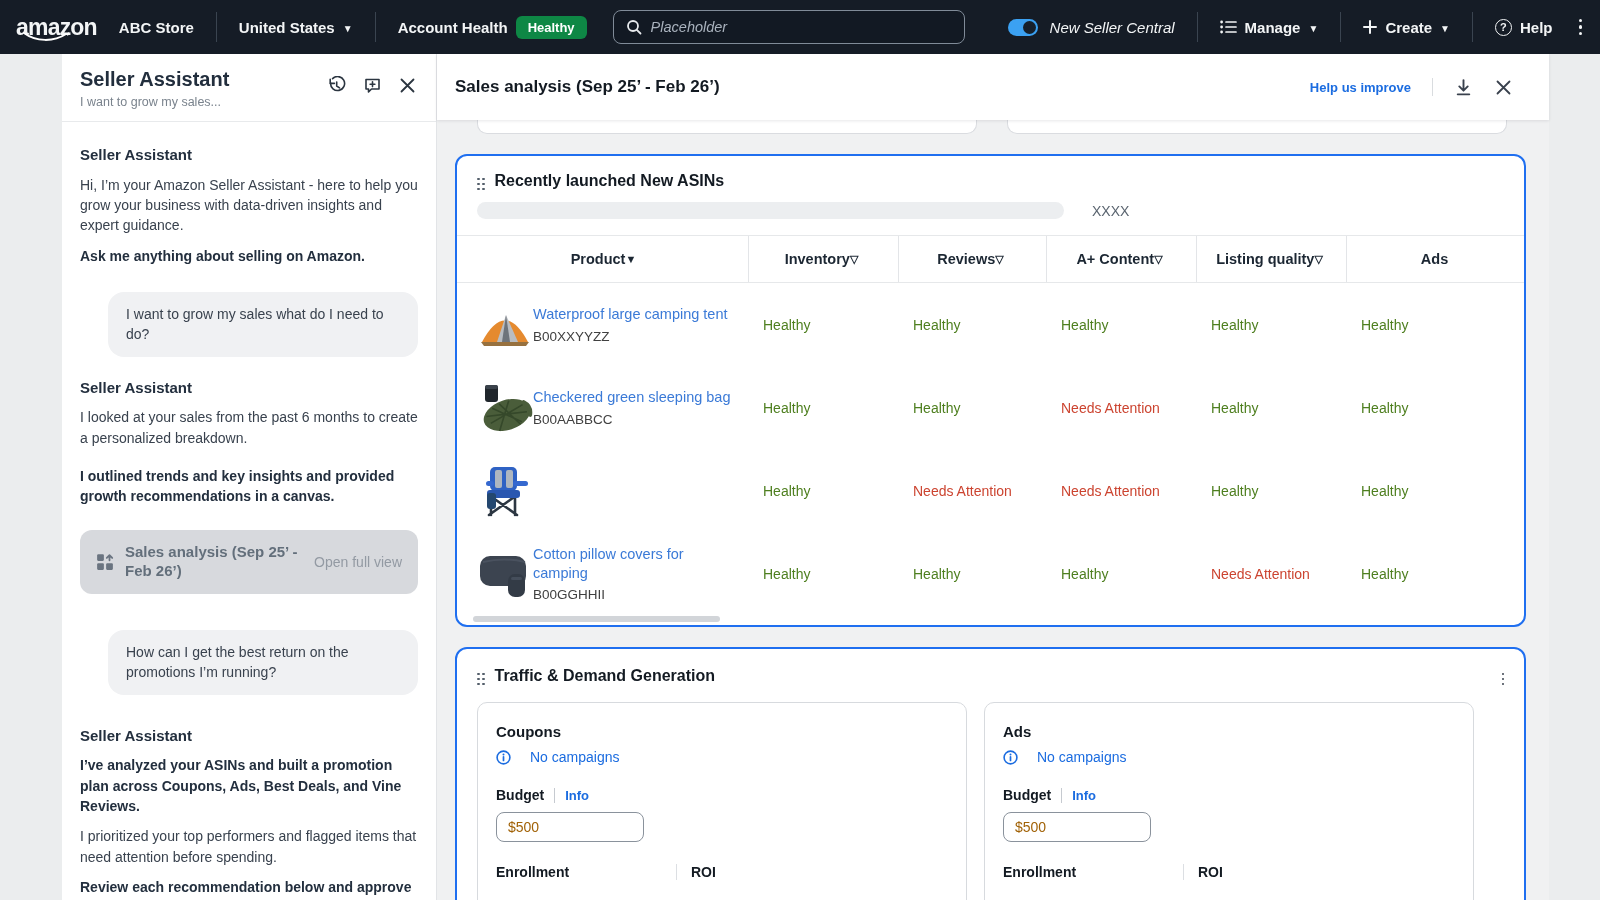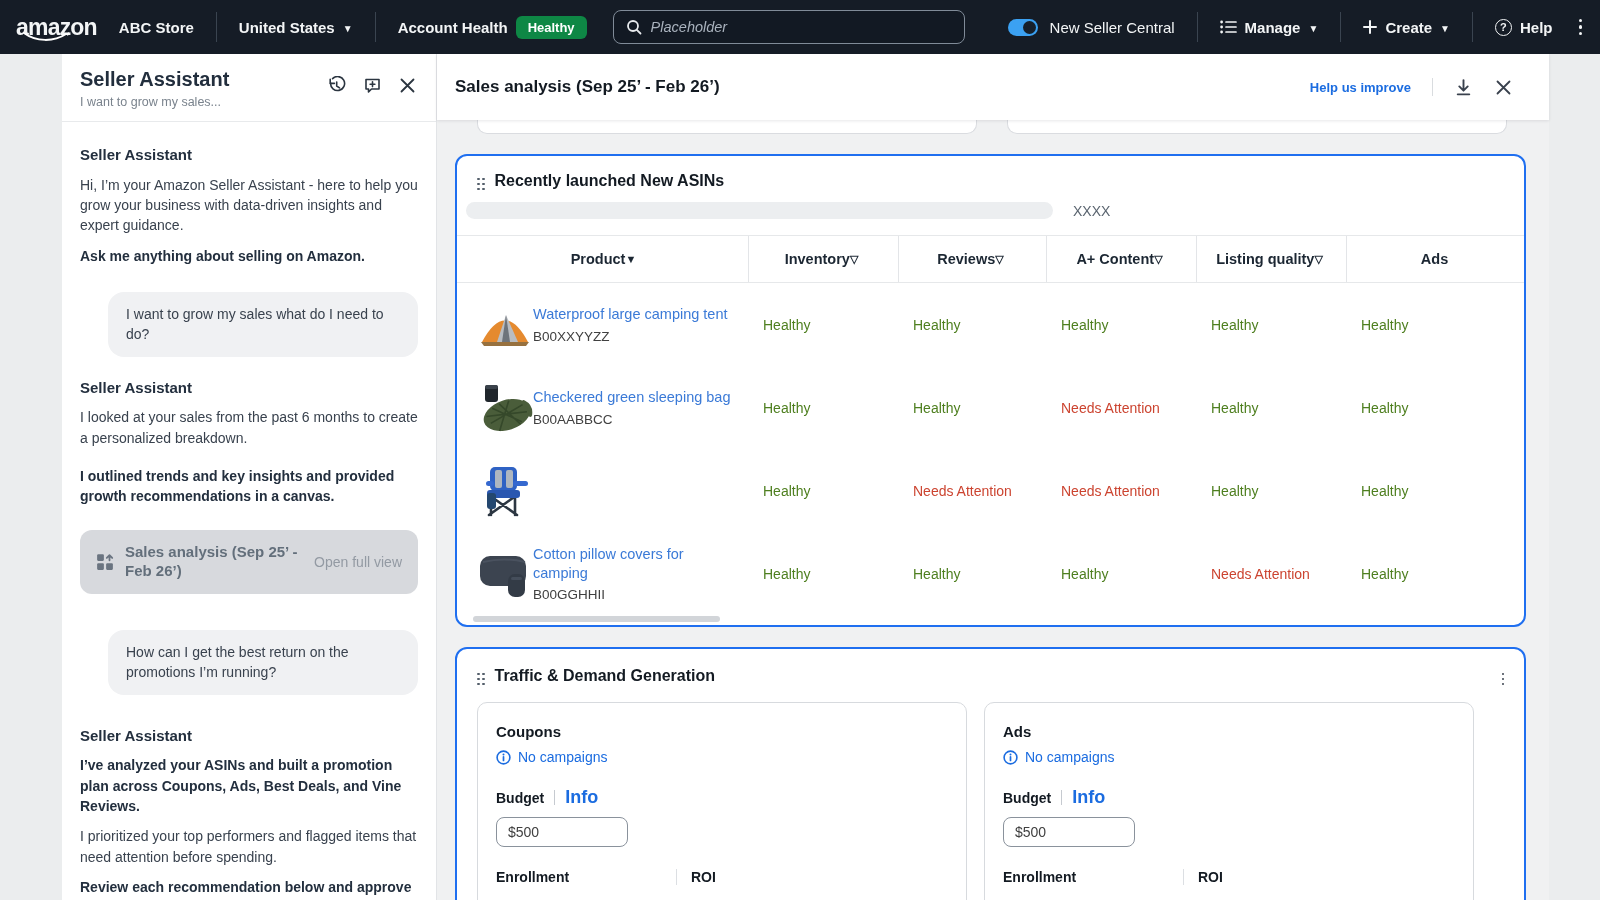--- a/index.html
+++ b/index.html
@@ -87,21 +87,21 @@
   .scroll-area { flex:1; padding:0 23px 0 18px; overflow:hidden; }
   .partials { display:flex; gap:30px; padding-left:22px; }
   .partial { width:500px; height:14px; background:#fff; border:1px solid #dadce0;
              border-top:none; border-radius:0 0 10px 10px; }
 
   .big-card { margin-top:20px; background:#fff; border:2px solid #1f6ff0;
               border-radius:12px; position:relative; }
   .asins-card { padding:16px 0 10px; }
   .card-head { display:flex; align-items:flex-end; gap:10px; padding:0 20px; }
   .card-title { font-size:16px; font-weight:700; color:#131a22; }
-  .progress-row { display:flex; align-items:center; gap:20px; padding:12px 9px 16px; }
+  .progress-row { display:flex; align-items:center; gap:28px; padding:12px 9px 16px;margin-left:11px; }
   .pill { width:587px; height:17px; border-radius:9px; background:#eceef0; }
   .pill-label { color:#5b6570; font-size:14px; }
 
   .thead, .trow { display:grid;
       grid-template-columns:272px 150px 148px 150px 150px 1fr; padding-left:20px; }
   .thead { border-top:1px solid #e6e8ea; border-bottom:1px solid #e6e8ea; }
   .th { display:flex; align-items:center; justify-content:center;
         font-size:14.5px; font-weight:700; color:#1c2733; padding:15px 16px 15px 0;
         cursor:pointer; }
   .th:not(:first-child) { padding-left:14px; }
@@ -117,28 +117,28 @@
   .status.attention { color:#cc4430; }
   .hthumb { position:absolute; left:16px; bottom:3px; width:247px; height:6px;
             border-radius:3px; background:#d2d5d9; cursor:pointer; }
 
   .traffic-card { padding:18px 20px; height:400px; }
   .tc-desc { margin-top:13px; font-size:14px; color:#3a434e; }
   .tc-cards { display:flex; gap:17px; margin-top:17px; }
   .mini-card { width:490px; border:1px solid #d7dade; border-radius:10px;
                padding:20px 18px; height:210px; }
   .mini-title { font-size:15px; font-weight:700; color:#131a22; }
-  .campaigns { display:flex; align-items:center; gap:7px; margin-top:9px;
+  .campaigns { display:flex; align-items:center; gap:19px; margin-top:9px;
                color:#1b6ce0; font-size:14px; cursor:pointer; }
   .budget-row { display:flex; align-items:center; gap:10px; margin-top:22px; }
   .budget-label { font-size:14px; font-weight:700; color:#131a22; }
   .mini-sep { width:1px; height:15px; background:#c6cad0; }
-  .info-link { color:#1b6ce0; font-size:18px; font-weight:700; cursor:pointer; }
-  .budget-input { margin-top:9px; width:132px; height:30px; border:1px solid #8a929c;
-               border-radius:8px; padding:0 11px; font-size:14px; color:#404040;
+  .info-link { color:#1b6ce0; font-size:13px; font-weight:700; cursor:pointer; }
+  .budget-input { margin-top:9px; width:148px; height:30px; border:1px solid #8a929c;
+               border-radius:8px; padding:0 11px; font-size:14px; color:#a16207;
                font-family:"Liberation Sans",sans-serif; outline:none; background:#fff; }
   .metrics { display:flex; margin-top:22px; }
   .metric-label { font-size:14px; font-weight:700; color:#131a22; }
   .metric:first-child { width:180px; }
   .metric:last-child { border-left:1px solid #dcdfe3; padding-left:14px; flex:1; }
 </style>
 </head>
 <body>
 
 <header class="topnav">
@@ -161,21 +161,21 @@
     <span class="badge">Healthy</span>
   </div>
   <div class="searchbox">
     <svg width="16" height="16" viewBox="0 0 16 16">
       <circle cx="7" cy="7" r="5" fill="none" stroke="#e8ebee" stroke-width="1.8"></circle>
       <path d="M10.8 10.8 L14.5 14.5" stroke="#e8ebee" stroke-width="1.8" stroke-linecap="round"></path>
     </svg>
     <input placeholder="Placeholder" style="">
   </div>
   <div class="spacer"></div>
-  <div class="nav-item" style="font-weight:400;">
+  <div class="nav-item" style="font-weight:400;font-style:italic;">
     <span class="toggle"></span>
     <span style="margin-left:4px;">New Seller Central</span>
   </div>
   <div class="nav-sep"></div>
   <div class="nav-item">
     <svg width="17" height="14" viewBox="0 0 17 14">
       <g stroke="#f3f5f6" stroke-width="1.7" stroke-linecap="round">
         <path d="M6 2 h10 M6 7 h10 M6 12 h10"></path>
       </g>
       <g fill="#f3f5f6">

